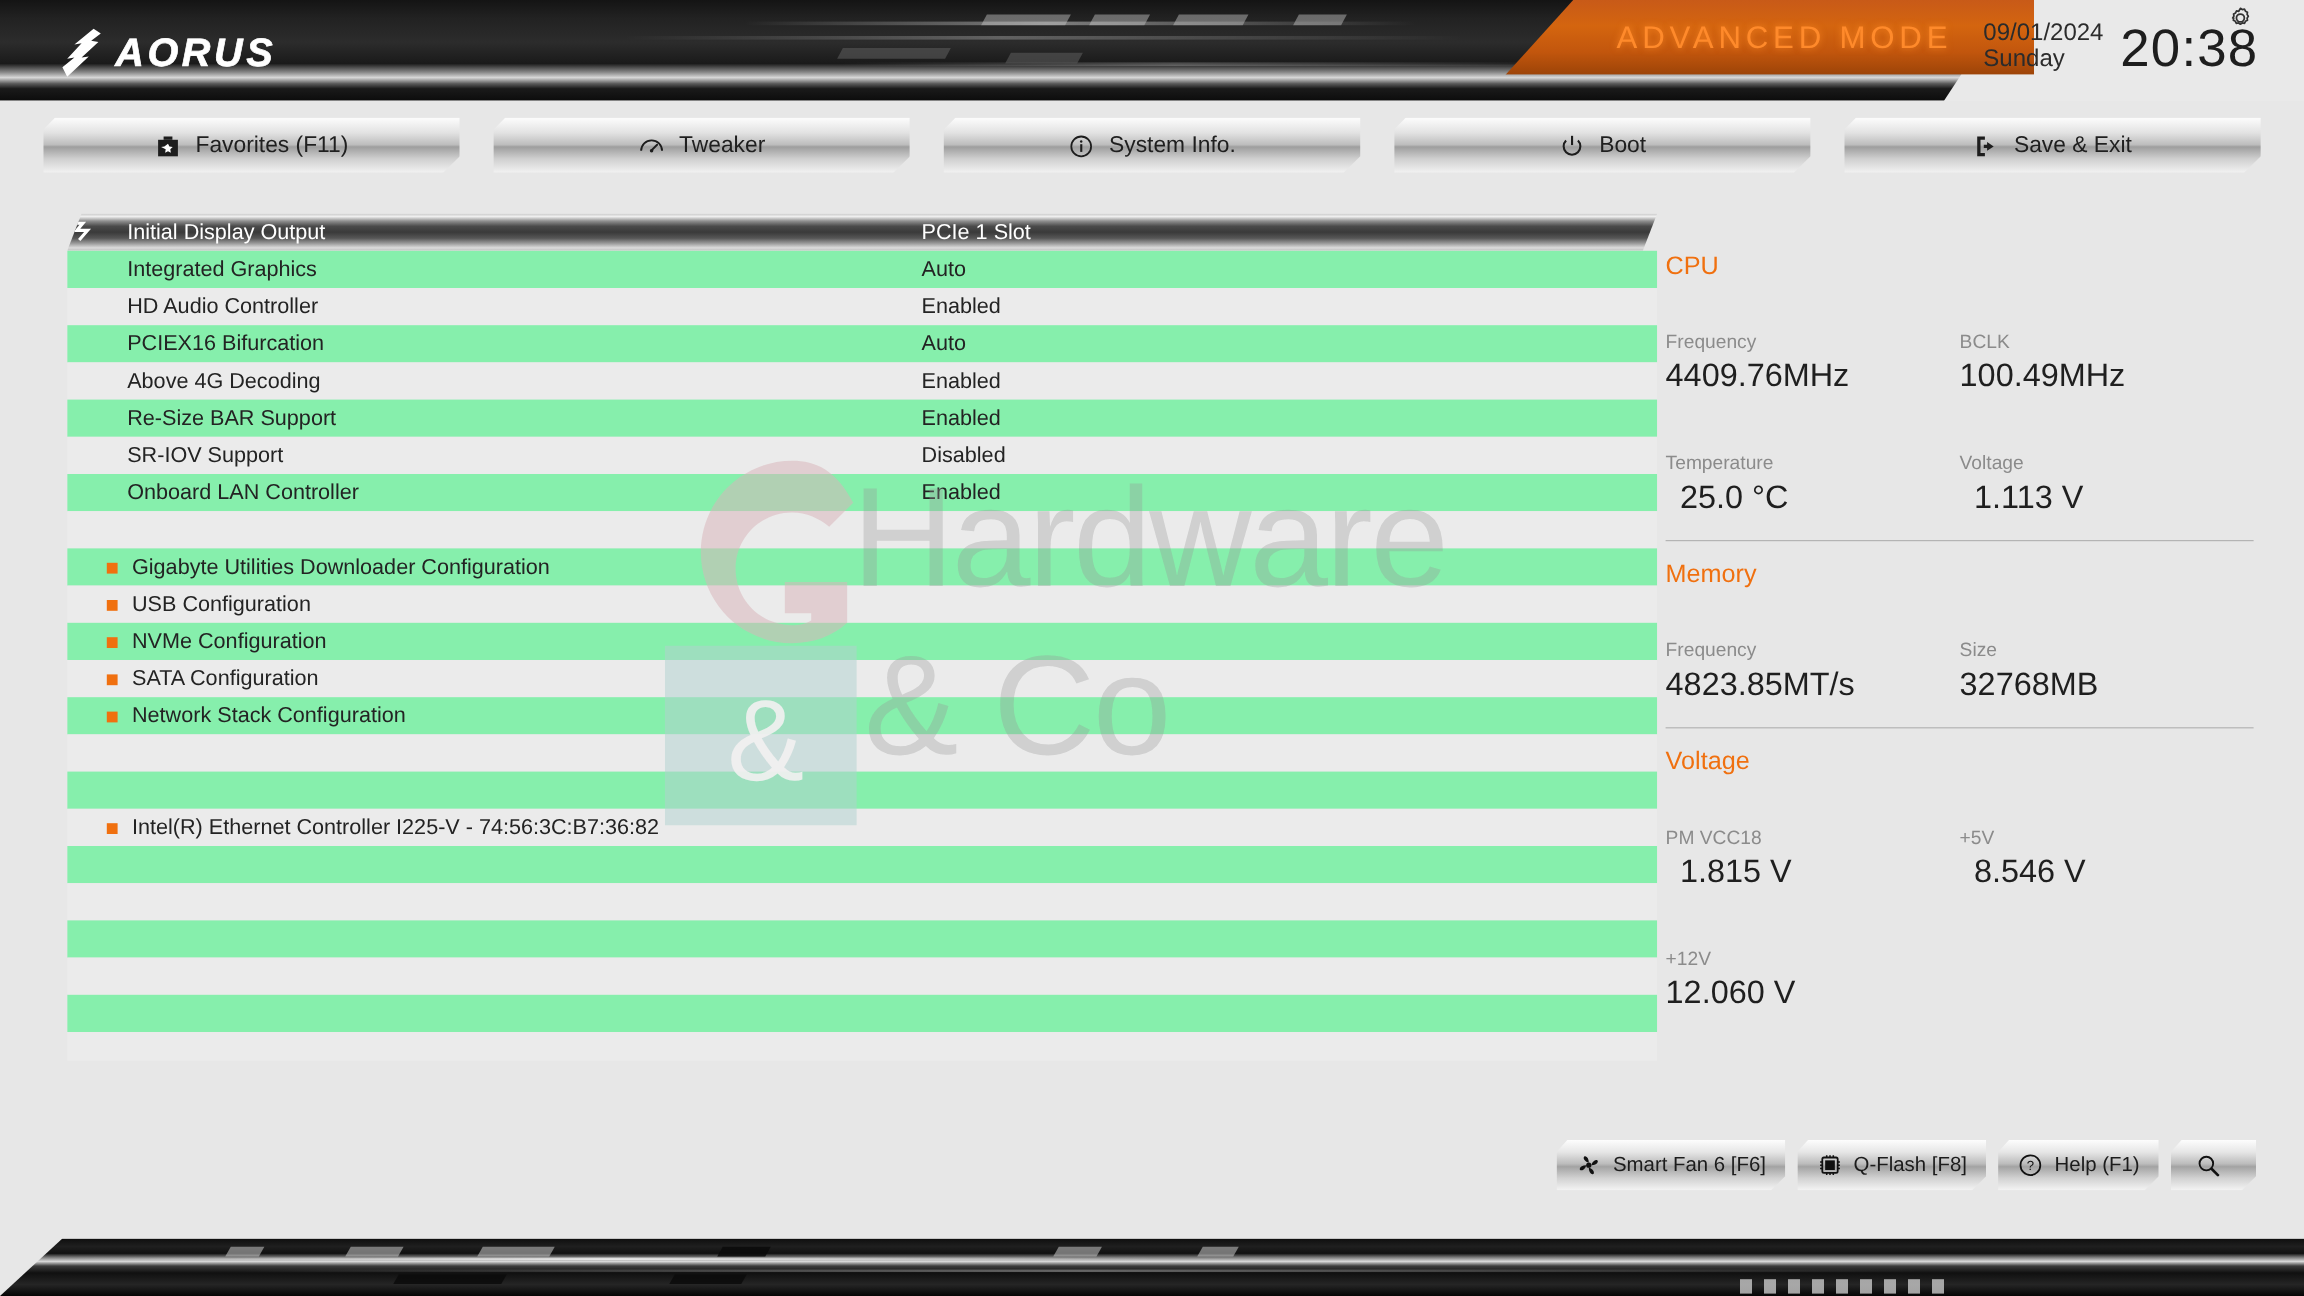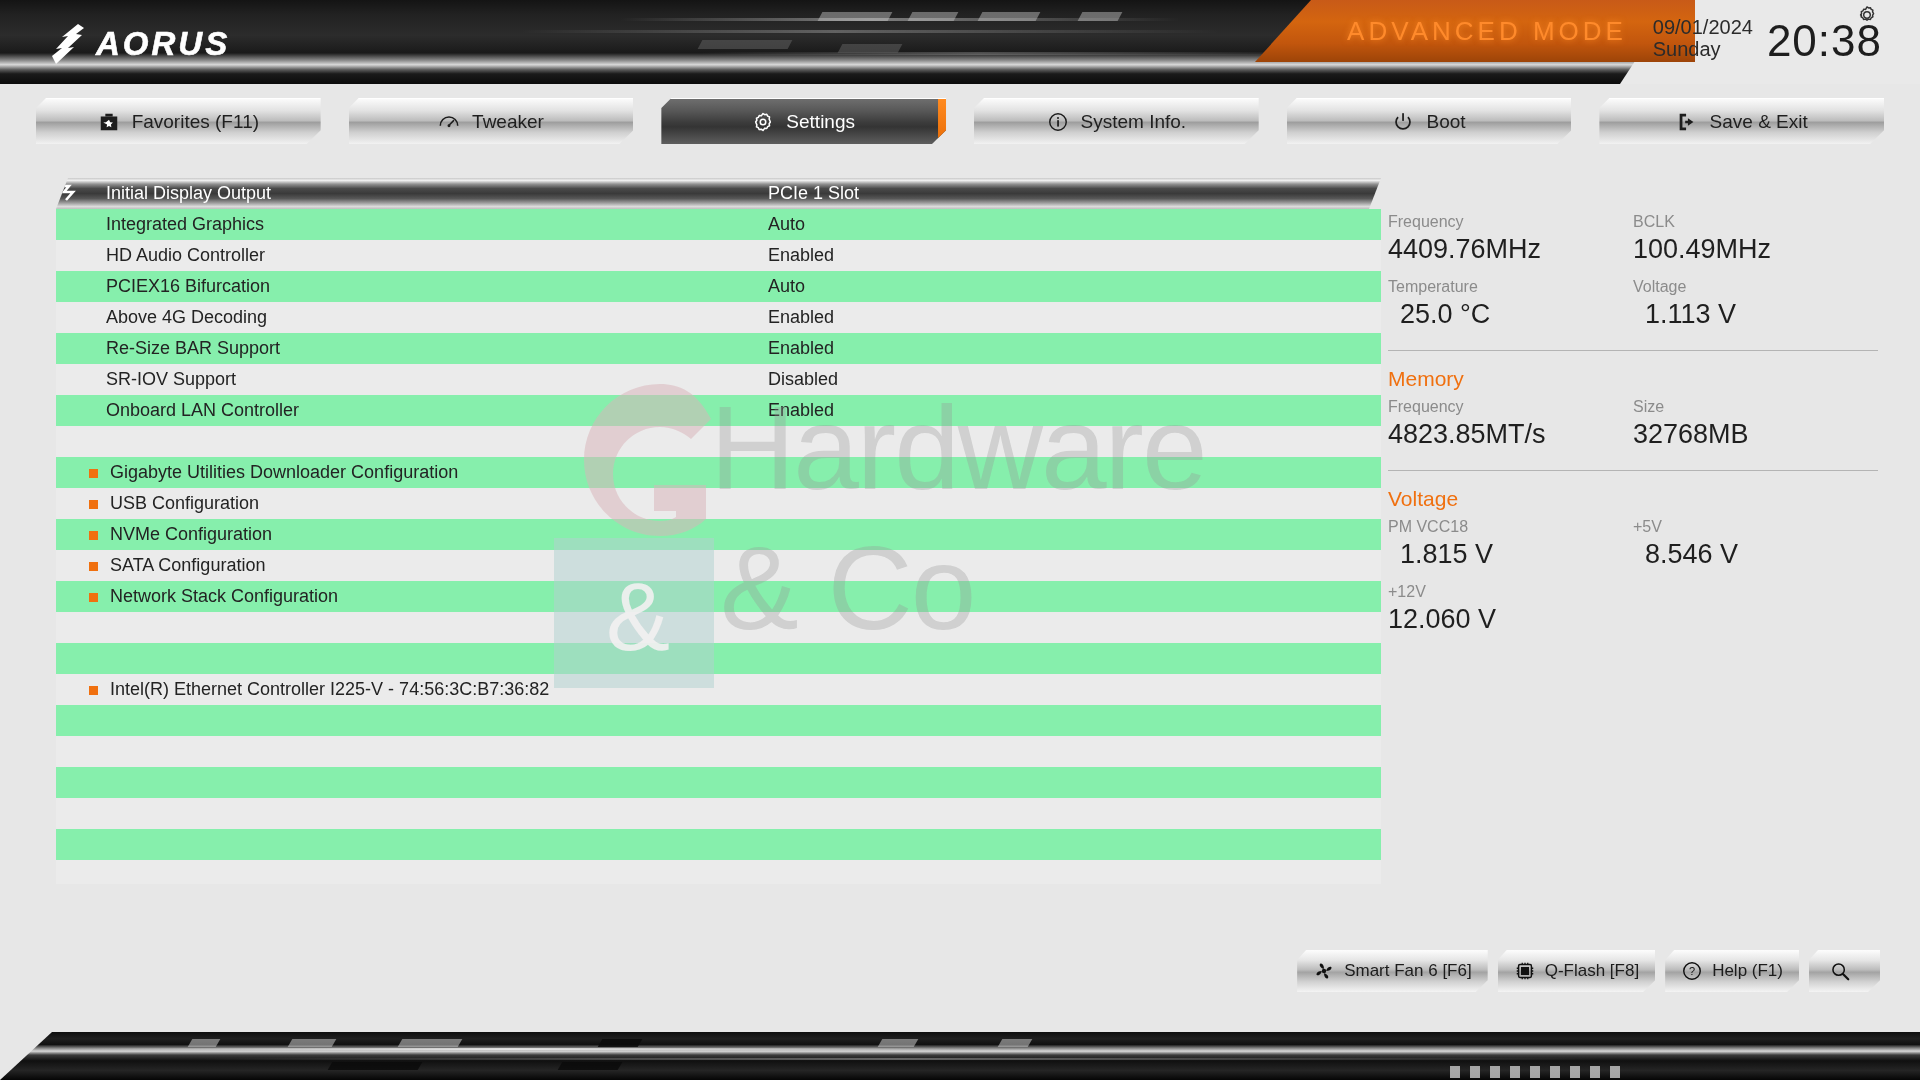--- a/index.html
+++ b/index.html
@@ -232,21 +232,21 @@
   .info-head {
     font-size: 21px;
     color: #f0700f;
     margin-bottom: 4px;
   }
   .info-grid {
     display: grid;
     grid-template-columns: 1fr 1fr;
     row-gap: 2px;
   }
-  .info-cell { padding-bottom: 8px; }
+  .info-cell { padding-bottom: 8px; margin-top: 36px; }
   .info-k { font-size: 16px; color: #8b8b8b; line-height: 1.5; }
   .info-v { font-size: 27px; color: #1f1f1f; line-height: 1.15; }
   .info-v.ind { padding-left: 12px; }
   .info-sep {
     height: 1px;
     background: #b4b4b4;
     margin: 12px 0 16px 0;
   }
 
   
@@ -371,29 +371,20 @@
       <span class="tab-ico">
         <svg viewBox="0 0 24 24">
             <path d="M2.5 16a9.5 9.5 0 0119 0" fill="none" stroke="#1d1d1d" stroke-width="1.7"></path>
           <path d="M12 15.5l5-5" stroke="#1d1d1d" stroke-width="1.7" fill="none" stroke-linecap="round"></path>
           <circle cx="12" cy="16" r="1.6" fill="#1d1d1d"></circle>
           </svg>
       </span>
       <span>Tweaker</span>
     </div>
 
-    <div class="tab active">
-      <span class="tab-ico">
-        <svg viewBox="0 0 24 24">
-          <path fill="none" stroke="#fff" stroke-width="1.7" d="M12 9a3 3 0 100 6 3 3 0 000-6z"></path>
-          <path fill="none" stroke="#fff" stroke-width="1.7" stroke-linejoin="round" d="M12 2.8l1.9 1.2 2.2-.4 1 2 2 1-.4 2.2L20 12l-1.3 1.9.4 2.2-2 1-1 2-2.2-.4L12 21.2l-1.9-1.3-2.2.4-1-2-2-1 .4-2.2L4 12l1.3-1.9-.4-2.2 2-1 1-2 2.2.4z"></path>
-        </svg>
-      </span>
-      <span>Settings</span>
-    </div>
 
     <div class="tab">
       <span class="tab-ico">
         <svg viewBox="0 0 24 24">
             <circle cx="12" cy="12" r="9" fill="none" stroke="#1d1d1d" stroke-width="1.6"></circle>
           <circle cx="12" cy="7.6" r="1.1" fill="#1d1d1d"></circle>
           <rect x="11.1" y="10" width="1.9" height="7" fill="#1d1d1d"></rect>
           </svg>
       </span>
       <span>System Info.</span>
@@ -531,20 +522,21 @@
         <span class="val"></span>
       </div>
       <div class="row even">
         <span class="lbl"></span>
         <span class="val"></span>
       </div>
     </div>
 
   <div class="info-panel">
 
+    <div class="info-head">CPU</div>
     <div class="info-grid">
       <div class="info-cell">
         <div class="info-k">Frequency</div>
         <div class="info-v">4409.76MHz</div>
       </div>
       <div class="info-cell">
         <div class="info-k">BCLK</div>
         <div class="info-v">100.49MHz</div>
       </div>
       <div class="info-cell">

